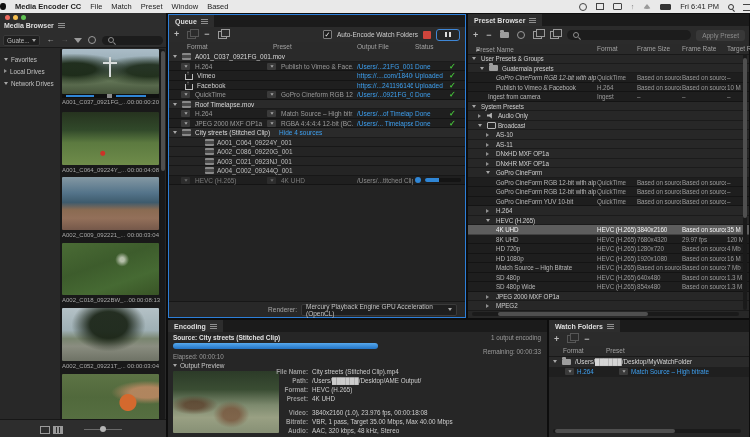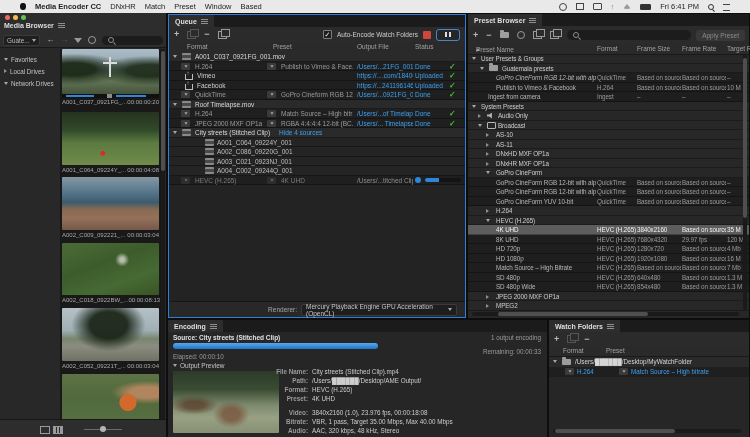--- a/index.html
+++ b/index.html
@@ -1,21 +1,21 @@
 <!DOCTYPE html>
 <html><head>
 <meta charset="utf-8">
 <style>
   html,body{margin:0;padding:0;background:#000;}
   #screen{position:relative;width:750px;height:437px;background:#0d0d0d;overflow:hidden;
     font-family:"Liberation Sans",sans-serif;color:#c8c8c8;}
   .panel{position:absolute;background:#262626;}
   
   #menubar{position:absolute;left:0;top:0;width:750px;height:13px;background:#e9e9e9;
-    display:flex;align-items:center;font-size:7.5px;color:#1c1c1c;gap:9px;padding:0 20px;box-sizing:border-box;}
+    display:flex;align-items:center;font-size:7.5px;color:#1c1c1c;gap:9px;padding:0 0;box-sizing:border-box;}
   .apple{width:6px;height:7px;background:#111;border-radius:45% 45% 50% 50%;}
   .appname{font-weight:bold;}
   #menubar .sp{flex:1;}
   .mi{display:inline-block;}
   .sicon{display:inline-block;background:#555;}
   .ic-circ{width:6px;height:6px;border-radius:50%;background:none;border:1px solid #444;}
   .ic-sq{width:6px;height:5px;background:none;border:1px solid #444;}
   .ic-disp{width:7px;height:5px;background:none;border:1px solid #444;border-radius:1px;}
   .ic-up{background:none;color:#777;font-size:7px;line-height:7px;}
   .ic-wifi{width:0;height:0;background:none;border-left:4px solid transparent;border-right:4px solid transparent;border-bottom:5px solid #9a9a9a;border-radius:50%;}
@@ -167,21 +167,21 @@
   .wpre{position:absolute;left:82px;color:#3ea0f0;}
 </style>
 </head>
 <body>
 
 <div id="screen">
 
   <div id="menubar">
     <span class="apple"></span>
     <span class="appname mi">Media Encoder CC</span>
-    <span class="mi">DNxHR</span>
+    <span class="mi">File</span>
     <span class="mi">Match</span>
     <span class="mi">Preset</span>
     <span class="mi">Window</span>
     <span class="mi">Based</span>
     <span class="sp"></span>
     <span class="sicon ic-circ"></span>
     <span class="sicon ic-sq"></span>
     <span class="sicon ic-disp"></span>
     <span class="sicon ic-up">↑</span>
     <span class="sicon ic-wifi"></span>

